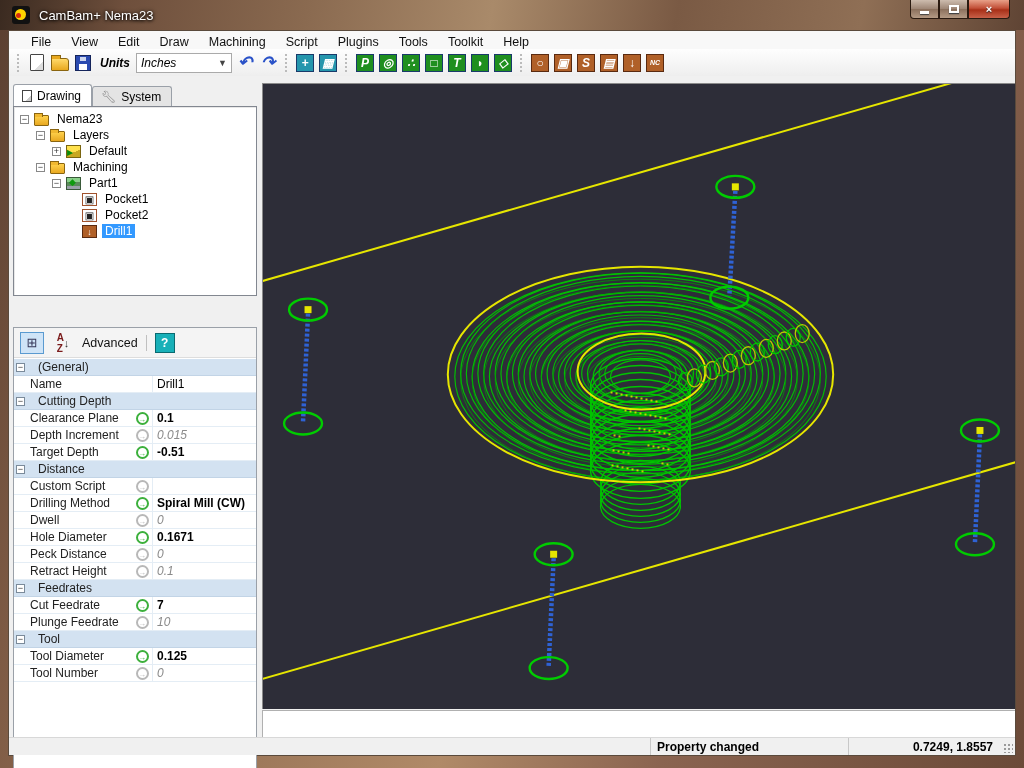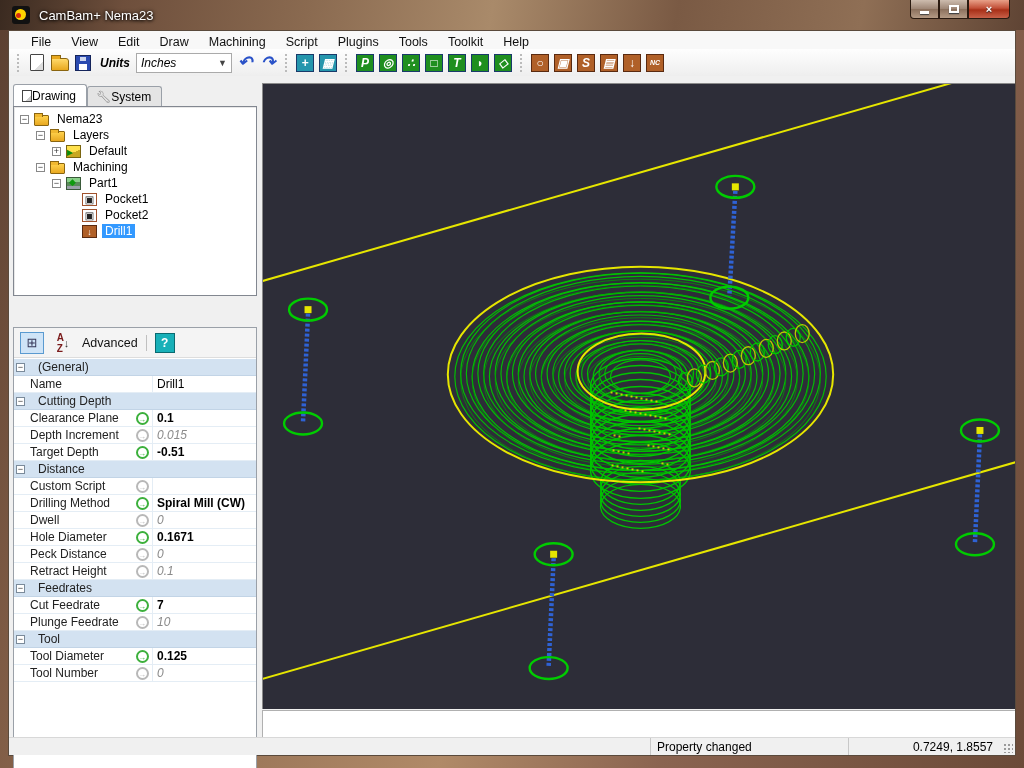--- a/index.html
+++ b/index.html
@@ -51,21 +51,21 @@
   .ic-floppy::after { content:""; position:absolute; left:4px; top:1px; width:6px; height:4px; background:#cdd6ee; }
   .ic-undo, .ic-redo { color:#2a52c8; font-size:17px; font-weight:bold; }
   .units-label { font-weight:bold; margin:0 6px 0 4px; font-size:12px; }
   .units-select { width:96px; height:20px; background:#fff; border:1px solid #aaa; display:flex; align-items:center; justify-content:space-between; padding:0 4px; font-size:12px; }
   .units-caret { font-size:9px; color:#444; }
   .nc-text { font-size:7px; font-weight:bold; color:#fff; letter-spacing:0; }
 
   
   .left-panel { position:absolute; left:2px; top:53px; width:248px; height:656px; }
   .tab-row { display:flex; align-items:flex-end; height:22px; padding-left:2px; }
-  .tab { display:flex; align-items:center; padding:3px 10px 3px 8px; border:1px solid #9aa0a8; border-bottom:none;
+  .tab { display:flex; align-items:center; gap:5px; padding:3px 10px 3px 8px; border:1px solid #9aa0a8; border-bottom:none;
     border-radius:3px 3px 0 0; background:#e4e4e4; font-size:12px; height:20px; }
   .tab.active { background:#fff; height:22px; font-weight:normal; }
   .tab-page-icon { width:10px; height:12px; border:1px solid #444; background:linear-gradient(135deg,#fff 72%,#ccc 72%); }
   .tab-wrench-icon { color:#888; font-size:12px; }
   .treebox { position:absolute; left:2px; top:22px; width:244px; height:190px; background:#fff; border:1px solid #828790; box-shadow:inset 1px 1px 0 #e8e8e8; overflow:hidden; padding-top:4px; }
   .tree-item { display:flex; align-items:center; height:16px; font-size:12px; white-space:nowrap; }
   .toggle { width:9px; height:9px; border:1px solid #888; background:#fff; font-size:9px; line-height:7px; text-align:center; color:#333; margin-right:5px; flex:none; }
   .toggle.none { visibility:hidden; }
   .t-icon { width:15px; height:13px; margin-right:5px; flex:none; position:relative; }
   .t-folder { background:linear-gradient(#ffd24d,#e8a820); border:1px solid #8a6510; border-radius:1px; height:11px; margin-top:2px; }
@@ -101,21 +101,21 @@
   .p-value { flex:1; border-left:1px solid #e4edf5; padding-left:4px; height:100%; display:flex; align-items:center; color:#000; overflow:hidden; white-space:nowrap; }
   .p-value.bold { font-weight:bold; }
   .p-value.dim { color:#8a8a8a; font-style:italic; font-weight:normal; }
 
   
   .viewport { position:absolute; left:253px; top:52px; width:753px; height:626px; background:#2d2d38; border-left:1px solid #8a8a8a; border-top:1px solid #8a8a8a; }
   .under-strip { position:absolute; left:253px; top:679px; width:753px; height:28px; background:#fff; border:1px solid #b0b0b0; border-right:none; }
 
   
   .statusbar { position:absolute; left:0; bottom:0; width:1006px; height:18px; background:#f0f0f0; border-top:1px solid #d8d8d8; display:flex; font-size:12px; }
-  .sb-sec { border-right:1px solid #c8c8c8; display:flex; align-items:center; padding:0 6px; }
+  .sb-sec { border-right:1px solid #c8c8c8; display:flex; align-items:center; padding:0 6px;font-weight:bold; }
   .sb-left { flex:1; }
   .sb-msg { width:198px; }
   .sb-coords { width:150px; justify-content:flex-end; border-right:none; }
   .sb-grip { width:16px; position:relative; }
   .sb-grip::before { content:""; position:absolute; right:2px; bottom:2px; width:10px; height:10px;
     background-image:radial-gradient(#9a9a9a 1px, transparent 1.2px); background-size:4px 4px; }
 </style>
 </head>
 <body>
 

